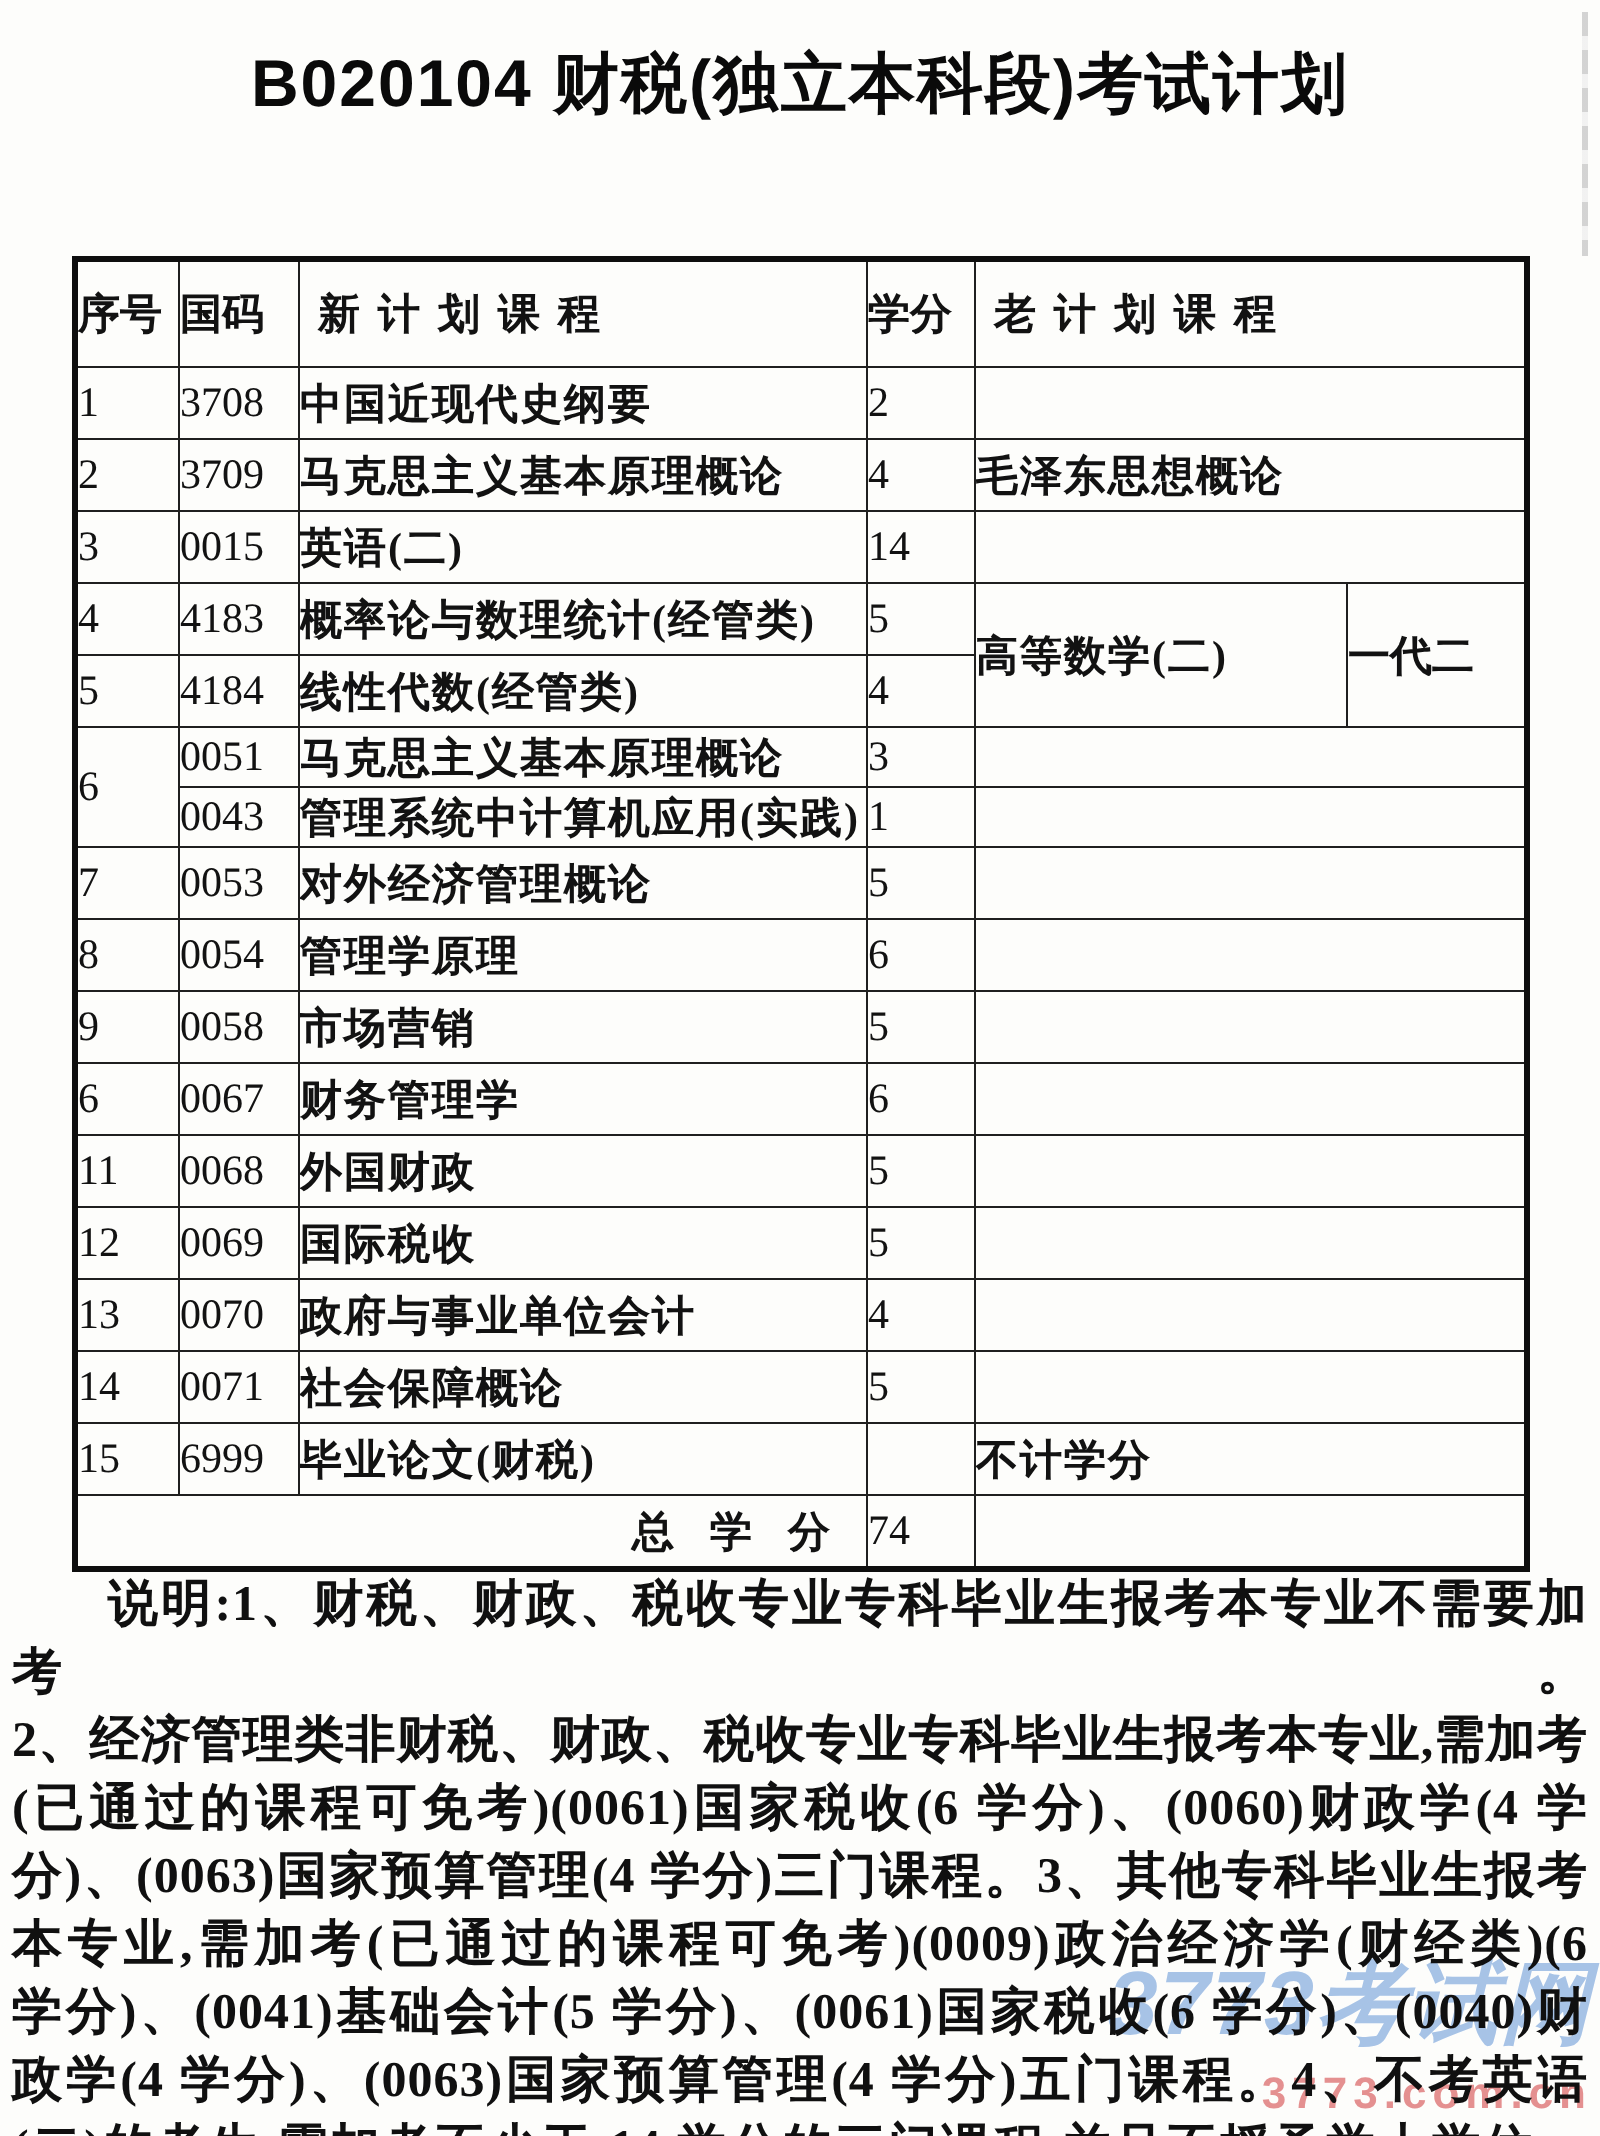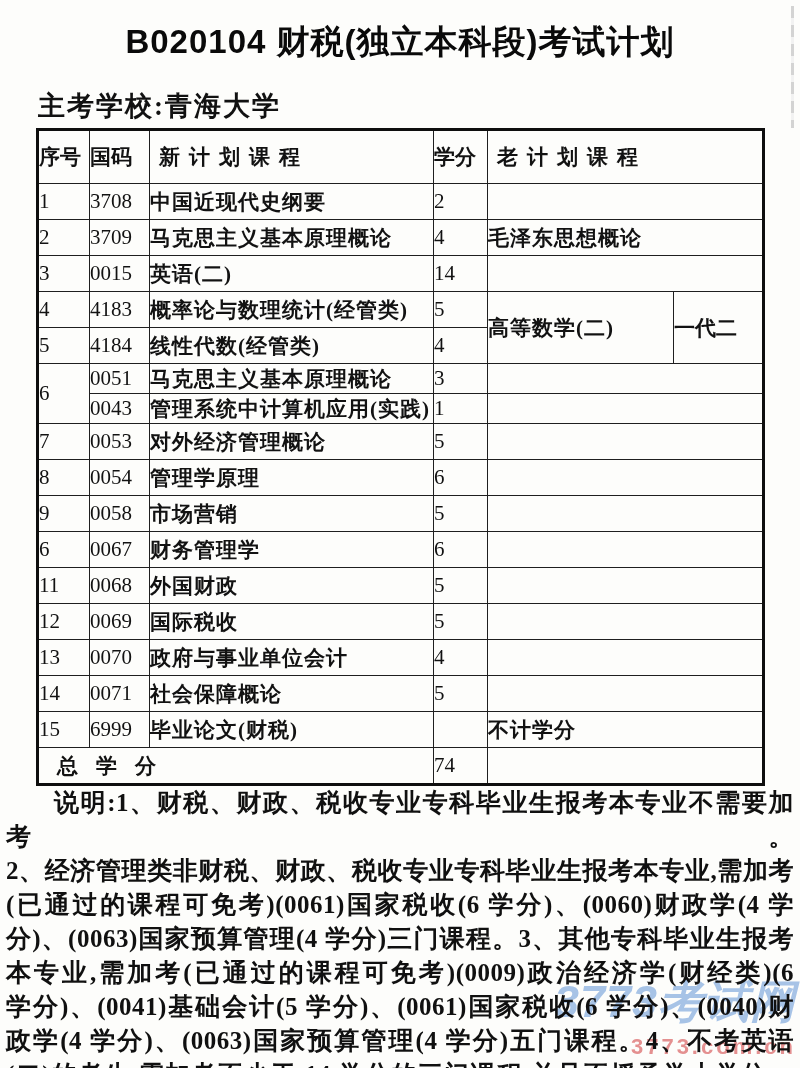--- a/index.html
+++ b/index.html
@@ -33,21 +33,21 @@
     font-size:21px;padding:0;overflow:hidden;white-space:nowrap;
     vertical-align:middle;color:#121212;
   }
   tr.rh{height:54px;} tr.r{height:36px;} tr.rs{height:30px;} tr.rt{height:37px;}
   td.c{text-align:left;}
   td.hdr{font-weight:700;}
   td.sp{letter-spacing:9px;text-indent:9px;font-weight:700;}
   td.course{padding-left:13px;font-weight:600;letter-spacing:1px;}
   td.old{padding-left:13px;font-weight:600;letter-spacing:1px;}
   td.num{font-size:20px;}
-  td.total-label{letter-spacing:18px;text-indent:18px;font-weight:700;text-align:left;}
+  td.total-label{letter-spacing:18px;text-indent:18px;font-weight:700;text-align:right;}
   .notes{
     position:absolute;top:786px;left:6px;width:788px;z-index:1;
     font-size:25px;font-weight:600;line-height:34px;letter-spacing:.5px;color:#101010;
   }
   .note-line{text-align:justify;text-align-last:justify;}
   .note-line.first{text-indent:48px;}
   .wm{position:absolute;right:4px;top:980px;z-index:0;text-align:right;}
   .wm1{
     font-family:"Liberation Sans","DejaVu Sans",sans-serif;
     font-size:45px;font-weight:900;font-style:italic;letter-spacing:1px;
@@ -60,21 +60,20 @@
 </style>
 </head>
 <body>
 
 <div class="page">
 
   <div class="scan-streak"></div>
 
   <h1 class="title">B020104 财税(独立本科段)考试计划</h1>
 
-  <div class="subtitle">主考学校:青海大学</div>
 
   <table class="plan-table">
     <colgroup>
       <col style="width:52px">
         <col style="width:60px">
         <col style="width:284px">
       <col style="width:54px">
         <col style="width:186px">
         <col style="width:90px">
     </colgroup>

